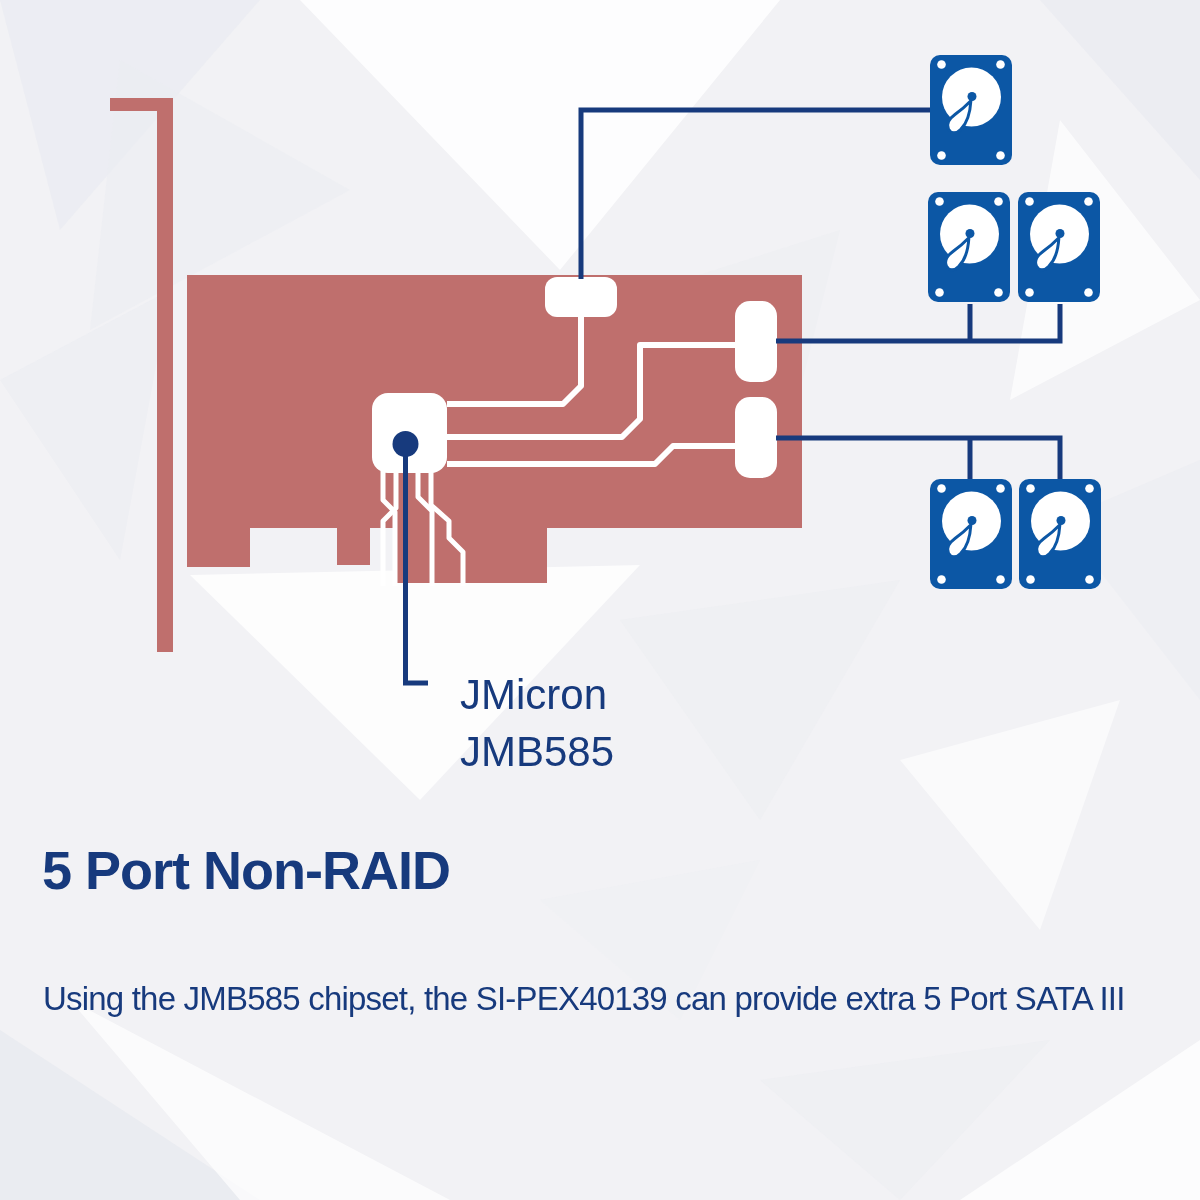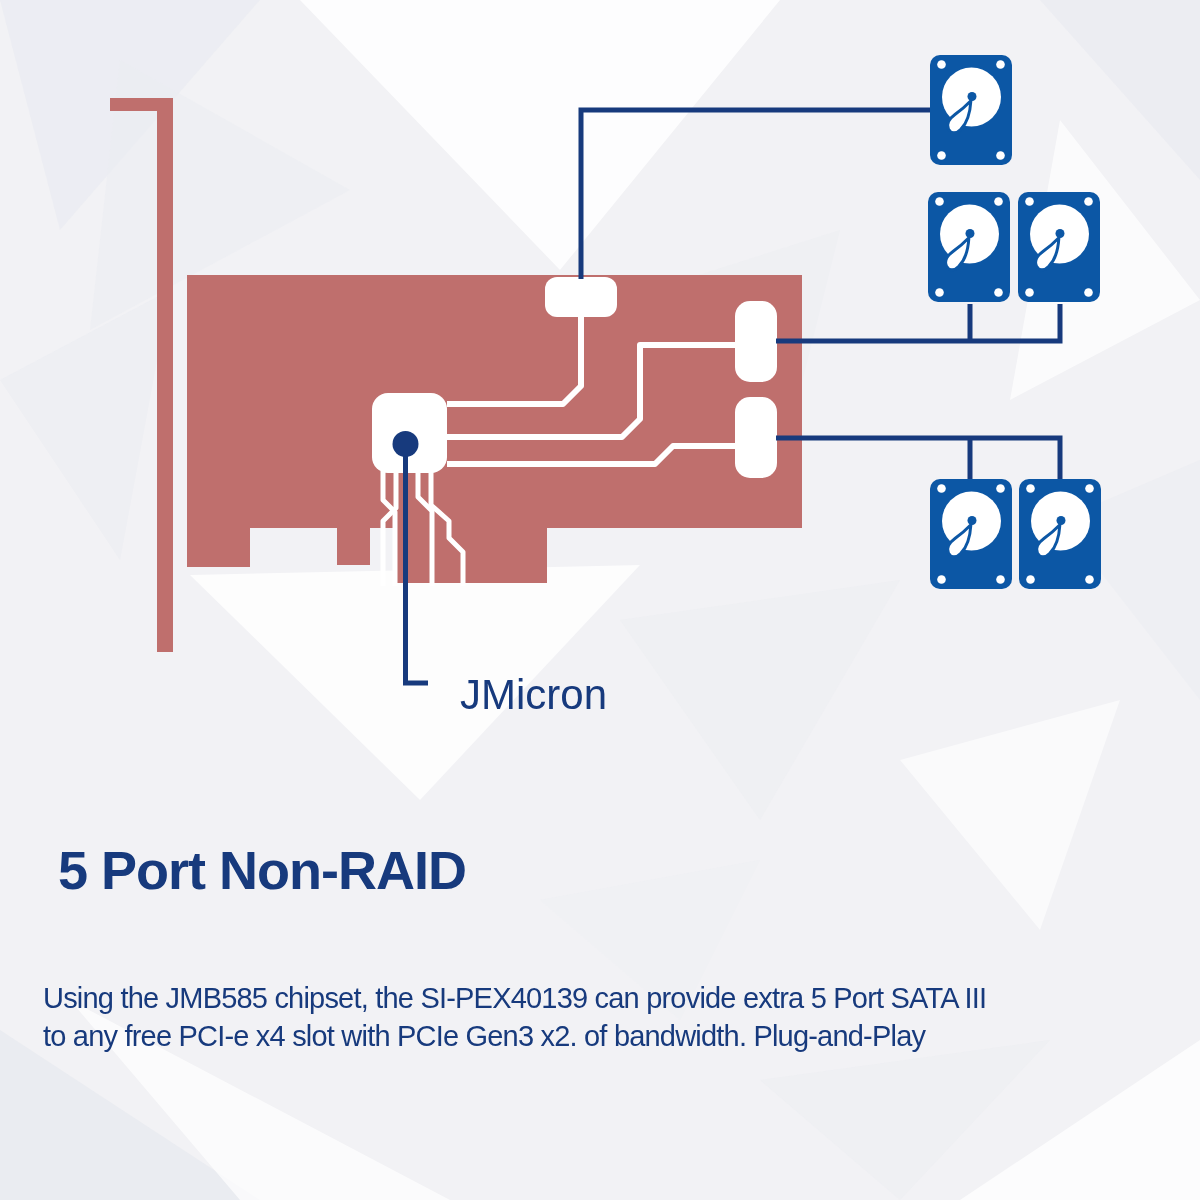--- a/index.html
+++ b/index.html
@@ -17,27 +17,27 @@
     position:relative;overflow:hidden;
   }
   #scene{position:absolute;left:0;top:0;}
   .chip-label{
     position:absolute;left:460px;top:626px;
     font-size:42px;line-height:57px;color:var(--navy);
     white-space:nowrap;
     margin-top:40px;
   }
   .heading{
-    position:absolute;left:58px;top:836px;
+    position:absolute;left:42px;top:836px;
     font-size:54px;line-height:68px;font-weight:bold;
     letter-spacing:-1px;color:var(--navy);white-space:nowrap;
   }
   .description{
     position:absolute;left:43px;top:980px;
-    font-size:29px;line-height:37.6px;font-weight:400;
+    font-size:33px;line-height:37.6px;font-weight:400;
     letter-spacing:-0.8px;color:var(--navy);white-space:nowrap;
   }
   .heading span,.description span{display:block;}
 </style>
 </head>
 <body>
 
 <svg id="scene" width="1200" height="1200" viewBox="0 0 1200 1200">
 
   <g>
@@ -105,22 +105,22 @@
 
   <use href="#hdd" x="930" y="55"></use>
   <use href="#hdd" x="928" y="192"></use>
   <use href="#hdd" x="1018" y="192"></use>
   <use href="#hdd" x="930" y="479"></use>
   <use href="#hdd" x="1019" y="479"></use>
 </svg>
 
 <div class="chip-label">
   <span style="display:block">JMicron</span>
+  <span style="display:block">JMB585</span>
 </div>
 
 <div class="heading">
   <span>5 Port Non-RAID</span>
 </div>
 
 <div class="description">
   <span>Using the JMB585 chipset, the SI-PEX40139 can provide extra 5 Port SATA III</span>
-  <span>to any free PCI-e x4 slot with PCIe Gen3 x2. of bandwidth. Plug-and-Play</span>
 </div>
 
 </body></html>

